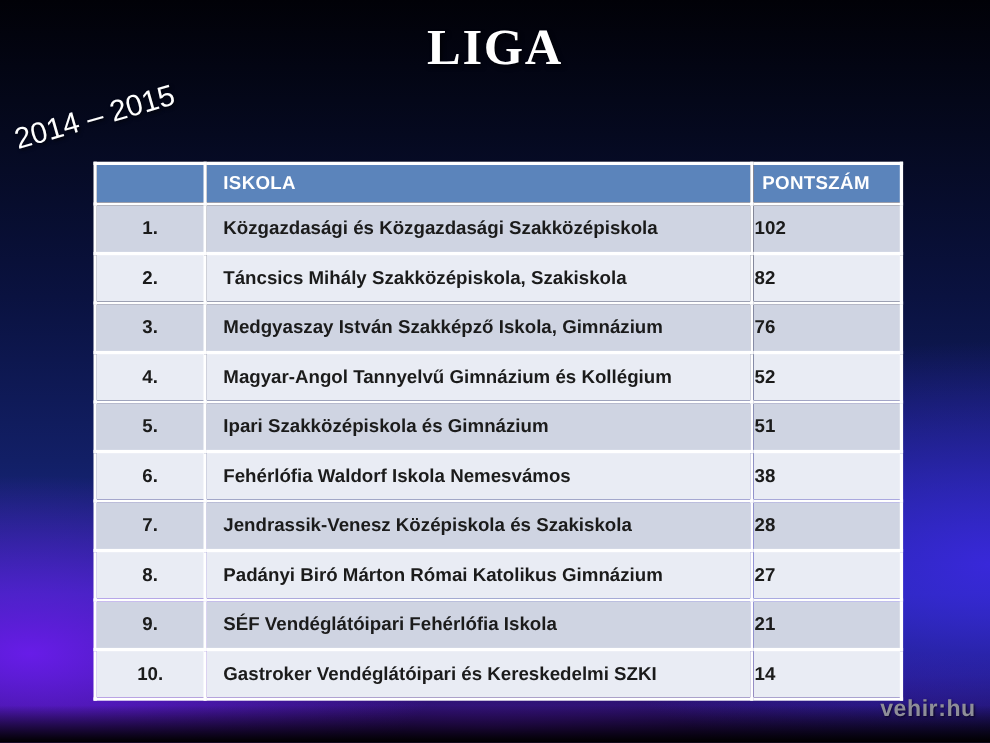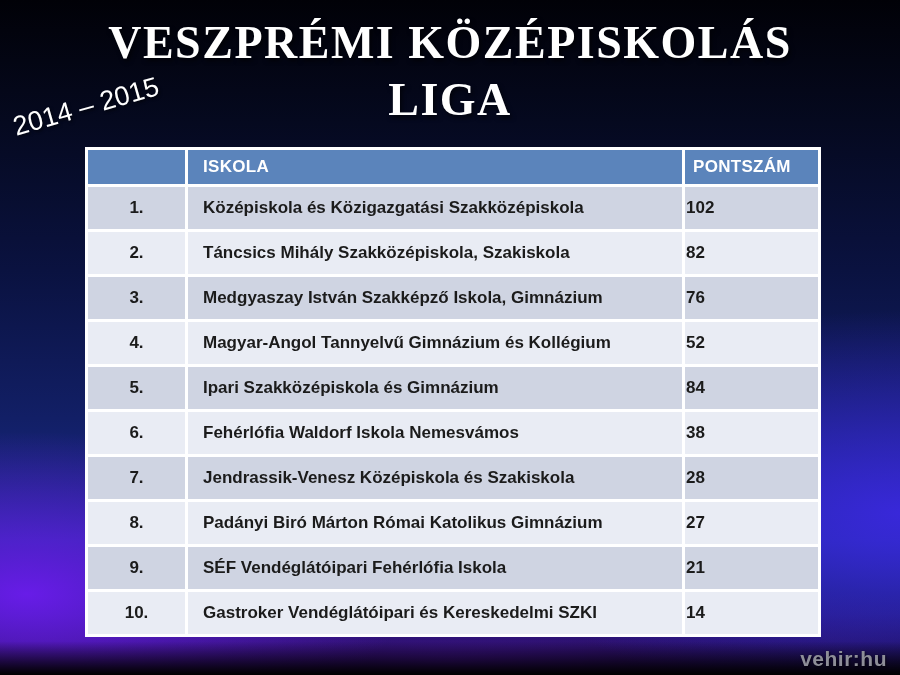--- a/index.html
+++ b/index.html
@@ -70,36 +70,35 @@
     color: #1b1b1b;
     vertical-align: middle;
   }
   table.league tbody tr:nth-child(odd) td  { background: #cfd4e2; }
   table.league tbody tr:nth-child(even) td { background: #e9ecf4; }
   td.c-rank   { text-align: center; }
   td.c-school { text-align: left; padding-left: 15px; }
   td.c-points { text-align: left; }
   .watermark {
     position: absolute;
-    right: 13px; bottom: 4px;
+    right: 13px; bottom: 18px;
     color: #8e8e98;
     font-size: 21px;
     font-weight: bold;
     letter-spacing: 0.5px;
     text-shadow: 1px 1px 2px rgba(0,0,0,0.6);
     margin-top: 12px;
   }
 </style>
 </head>
 <body>
 
 <div class="slide">
 
   <div class="title">
-    <div>VESZPRÉMI KÖZÉPISKOLÁS</div>
     <div>LIGA</div>
   </div>
 
   <div class="season">2014 – 2015</div>
 
   <table class="league">
     <colgroup>
       <col style="width:100px">
       <col style="width:497px">
       <col style="width:136px">
@@ -107,42 +106,42 @@
     <thead>
       <tr>
         <th class="h-rank"></th>
         <th class="h-school">ISKOLA</th>
         <th class="h-points">PONTSZÁM</th>
       </tr>
     </thead>
     <tbody>
       <tr>
         <td class="c-rank">1.</td>
-        <td class="c-school">Középiskola és Közigazgatási Szakközépiskola</td>
+        <td class="c-school">Közgazdasági és Közgazdasági Szakközépiskola</td>
         <td class="c-points">102</td>
       </tr>
       <tr>
         <td class="c-rank">2.</td>
         <td class="c-school">Táncsics Mihály Szakközépiskola, Szakiskola</td>
         <td class="c-points">82</td>
       </tr>
       <tr>
         <td class="c-rank">3.</td>
         <td class="c-school">Medgyaszay István Szakképző Iskola, Gimnázium</td>
         <td class="c-points">76</td>
       </tr>
       <tr>
         <td class="c-rank">4.</td>
         <td class="c-school">Magyar-Angol Tannyelvű Gimnázium és Kollégium</td>
         <td class="c-points">52</td>
       </tr>
       <tr>
         <td class="c-rank">5.</td>
         <td class="c-school">Ipari Szakközépiskola és Gimnázium</td>
-        <td class="c-points">84</td>
+        <td class="c-points">51</td>
       </tr>
       <tr>
         <td class="c-rank">6.</td>
         <td class="c-school">Fehérlófia Waldorf Iskola Nemesvámos</td>
         <td class="c-points">38</td>
       </tr>
       <tr>
         <td class="c-rank">7.</td>
         <td class="c-school">Jendrassik-Venesz Középiskola és Szakiskola</td>
         <td class="c-points">28</td>

